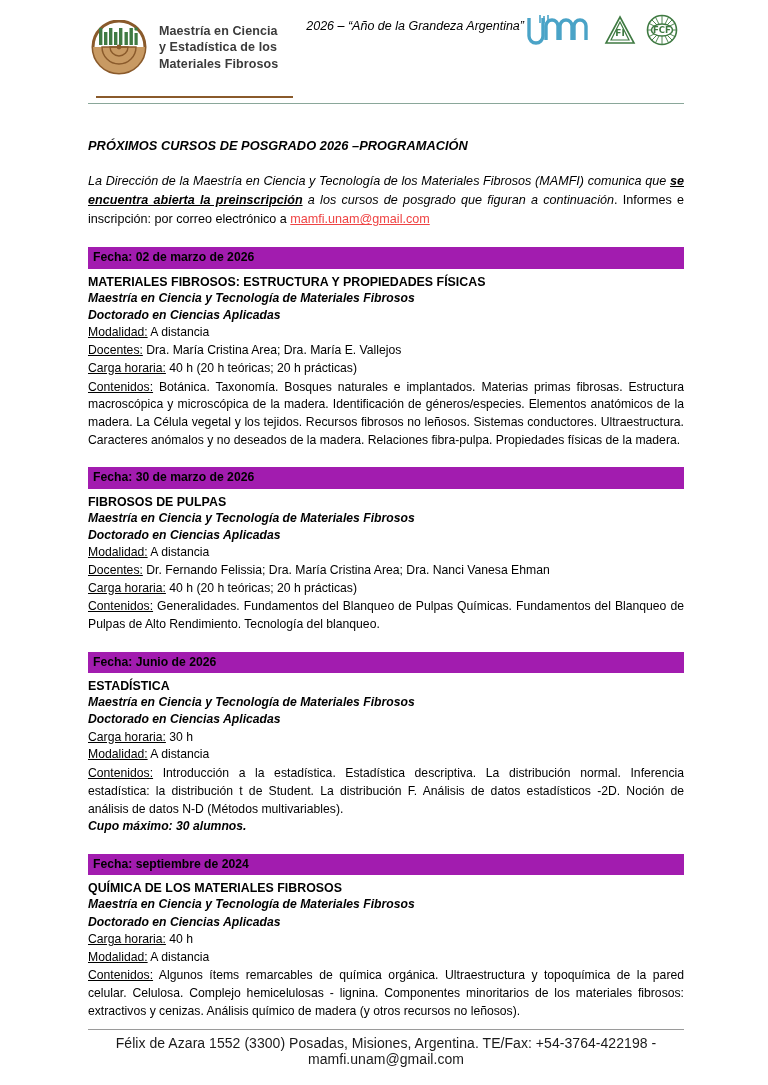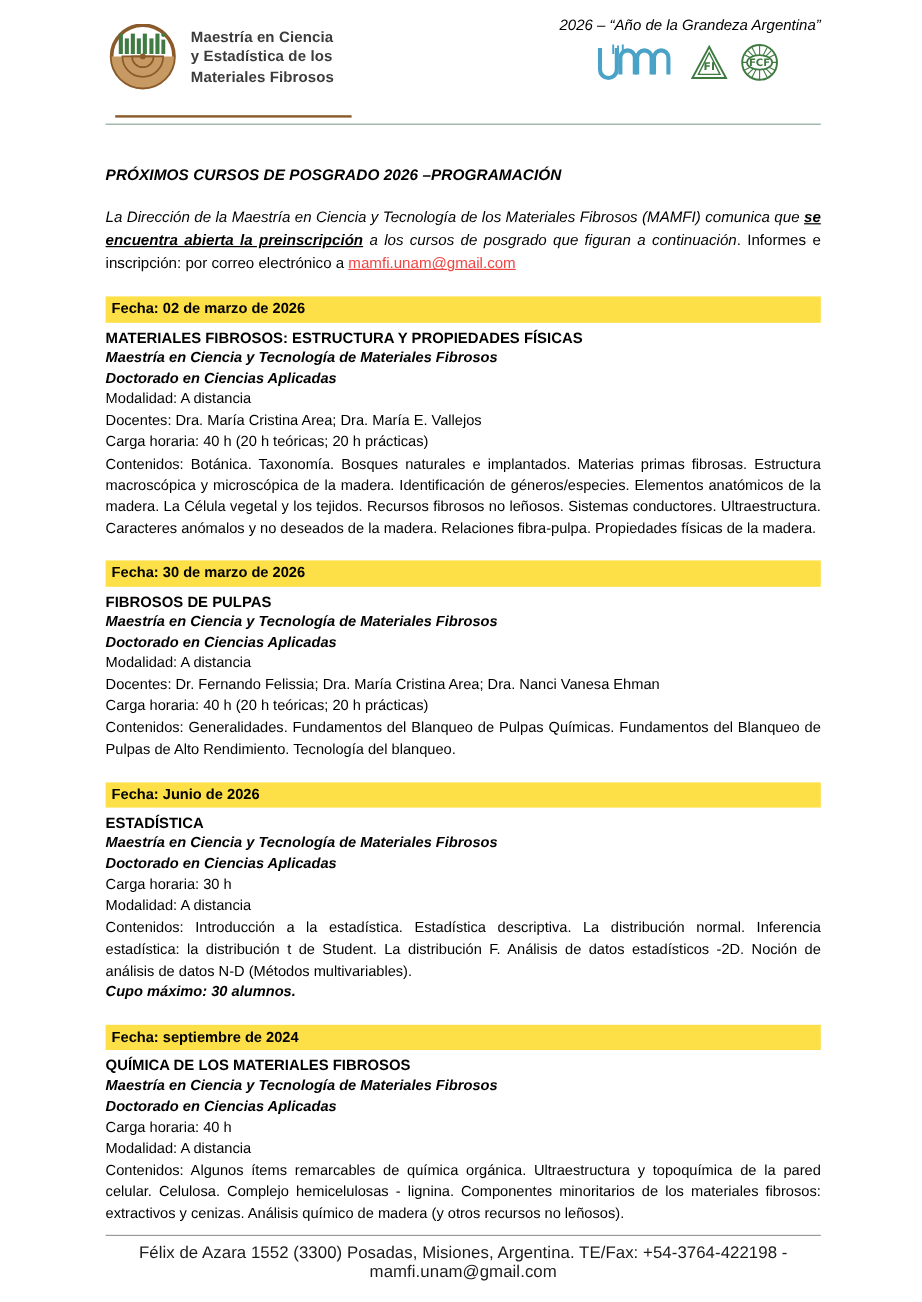--- a/index.html
+++ b/index.html
@@ -59,21 +59,20 @@
     position: absolute;
     left: 96px;
     top: 96px;
     width: 197px;
     height: 2px;
     background: #8a5a2b;
   }
 
   .header-right {
     display: flex;
-    flex-direction: column;
     align-items: center;
     padding-top: 14px;
   }
   .year-line {
     font-size: 12.5px;
     font-style: italic;
     color: #000;
     white-space: nowrap;
     margin-bottom: 8px;
   }
@@ -123,21 +122,21 @@
   }
   .intro .mail {
     color: #ef4444;
     text-decoration: underline;
     font-style: normal;
   }
 
   
   .course { margin-top: 18px; }
   .date-bar {
-    background: #fde047;
+    background: #a21caf;
     font-size: 12.2px;
     font-weight: bold;
     padding: 3px 4px 3px 5px;
     box-sizing: border-box;
     line-height: 1.25;
   }
   .course-title {
     font-size: 12.4px;
     font-weight: bold;
     margin-top: 5px;
@@ -147,21 +146,21 @@
     font-size: 12.2px;
     font-weight: bold;
     font-style: italic;
     line-height: 1.42;
   }
   .field {
     font-size: 12.2px;
     line-height: 1.45;
     text-align: justify;
   }
-  .field .lbl { }
+  .field .lbl { text-decoration: underline; }
   .field.contenidos { margin-top: 1px; }
   .note {
     font-size: 12.2px;
     font-weight: bold;
     font-style: italic;
     line-height: 1.45;
   }
 
   
   .footer {

